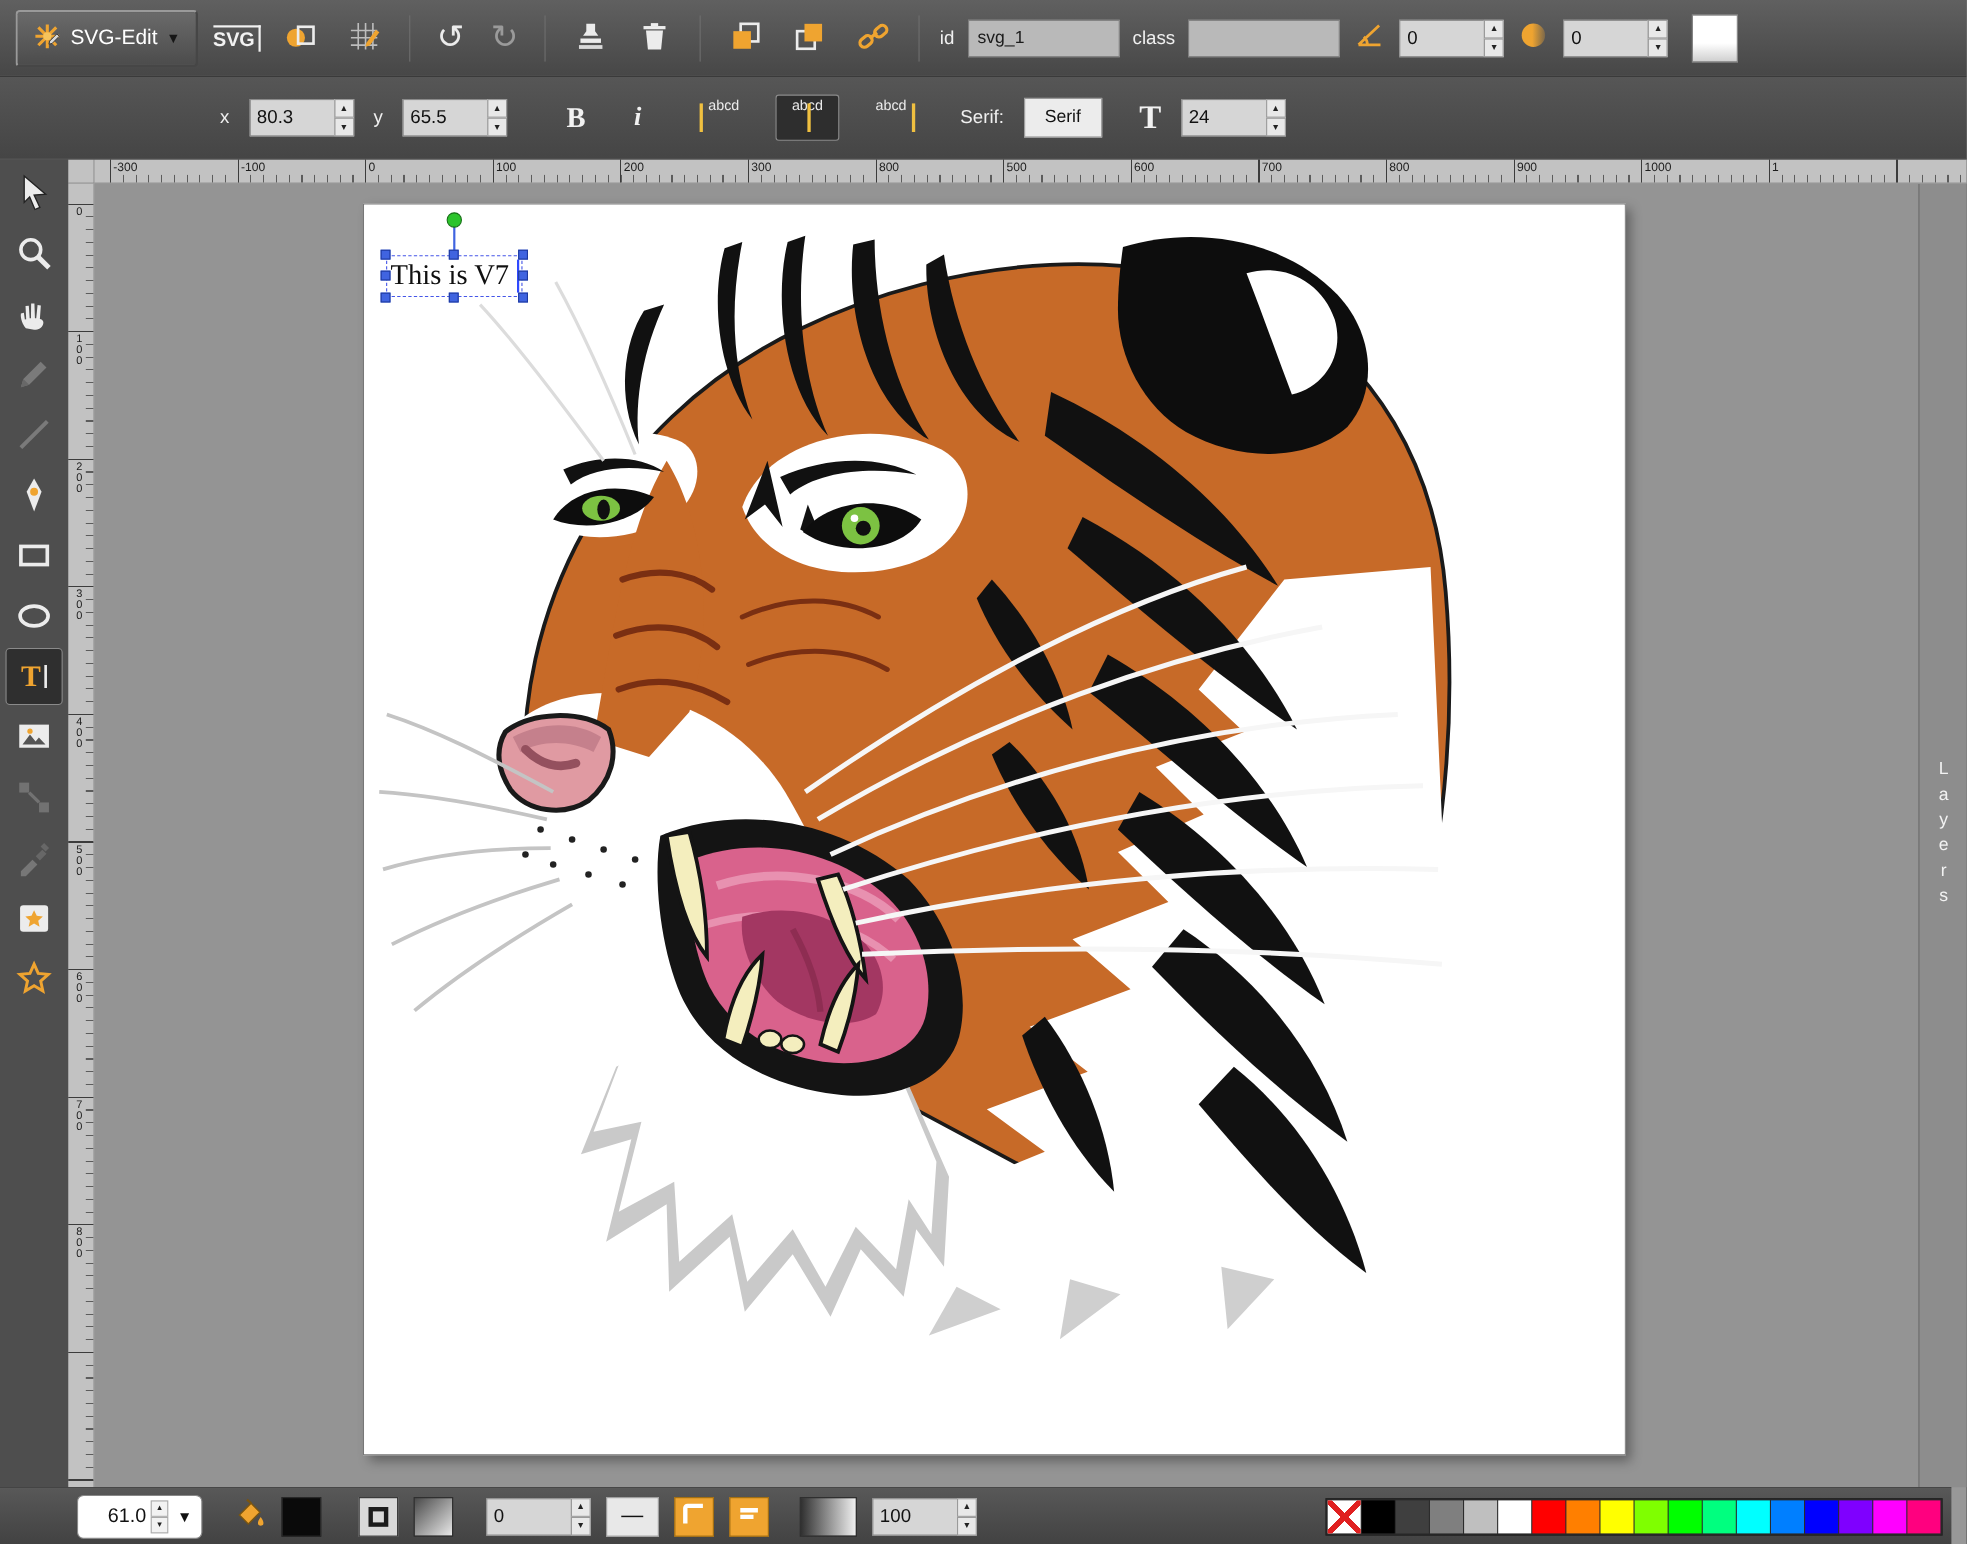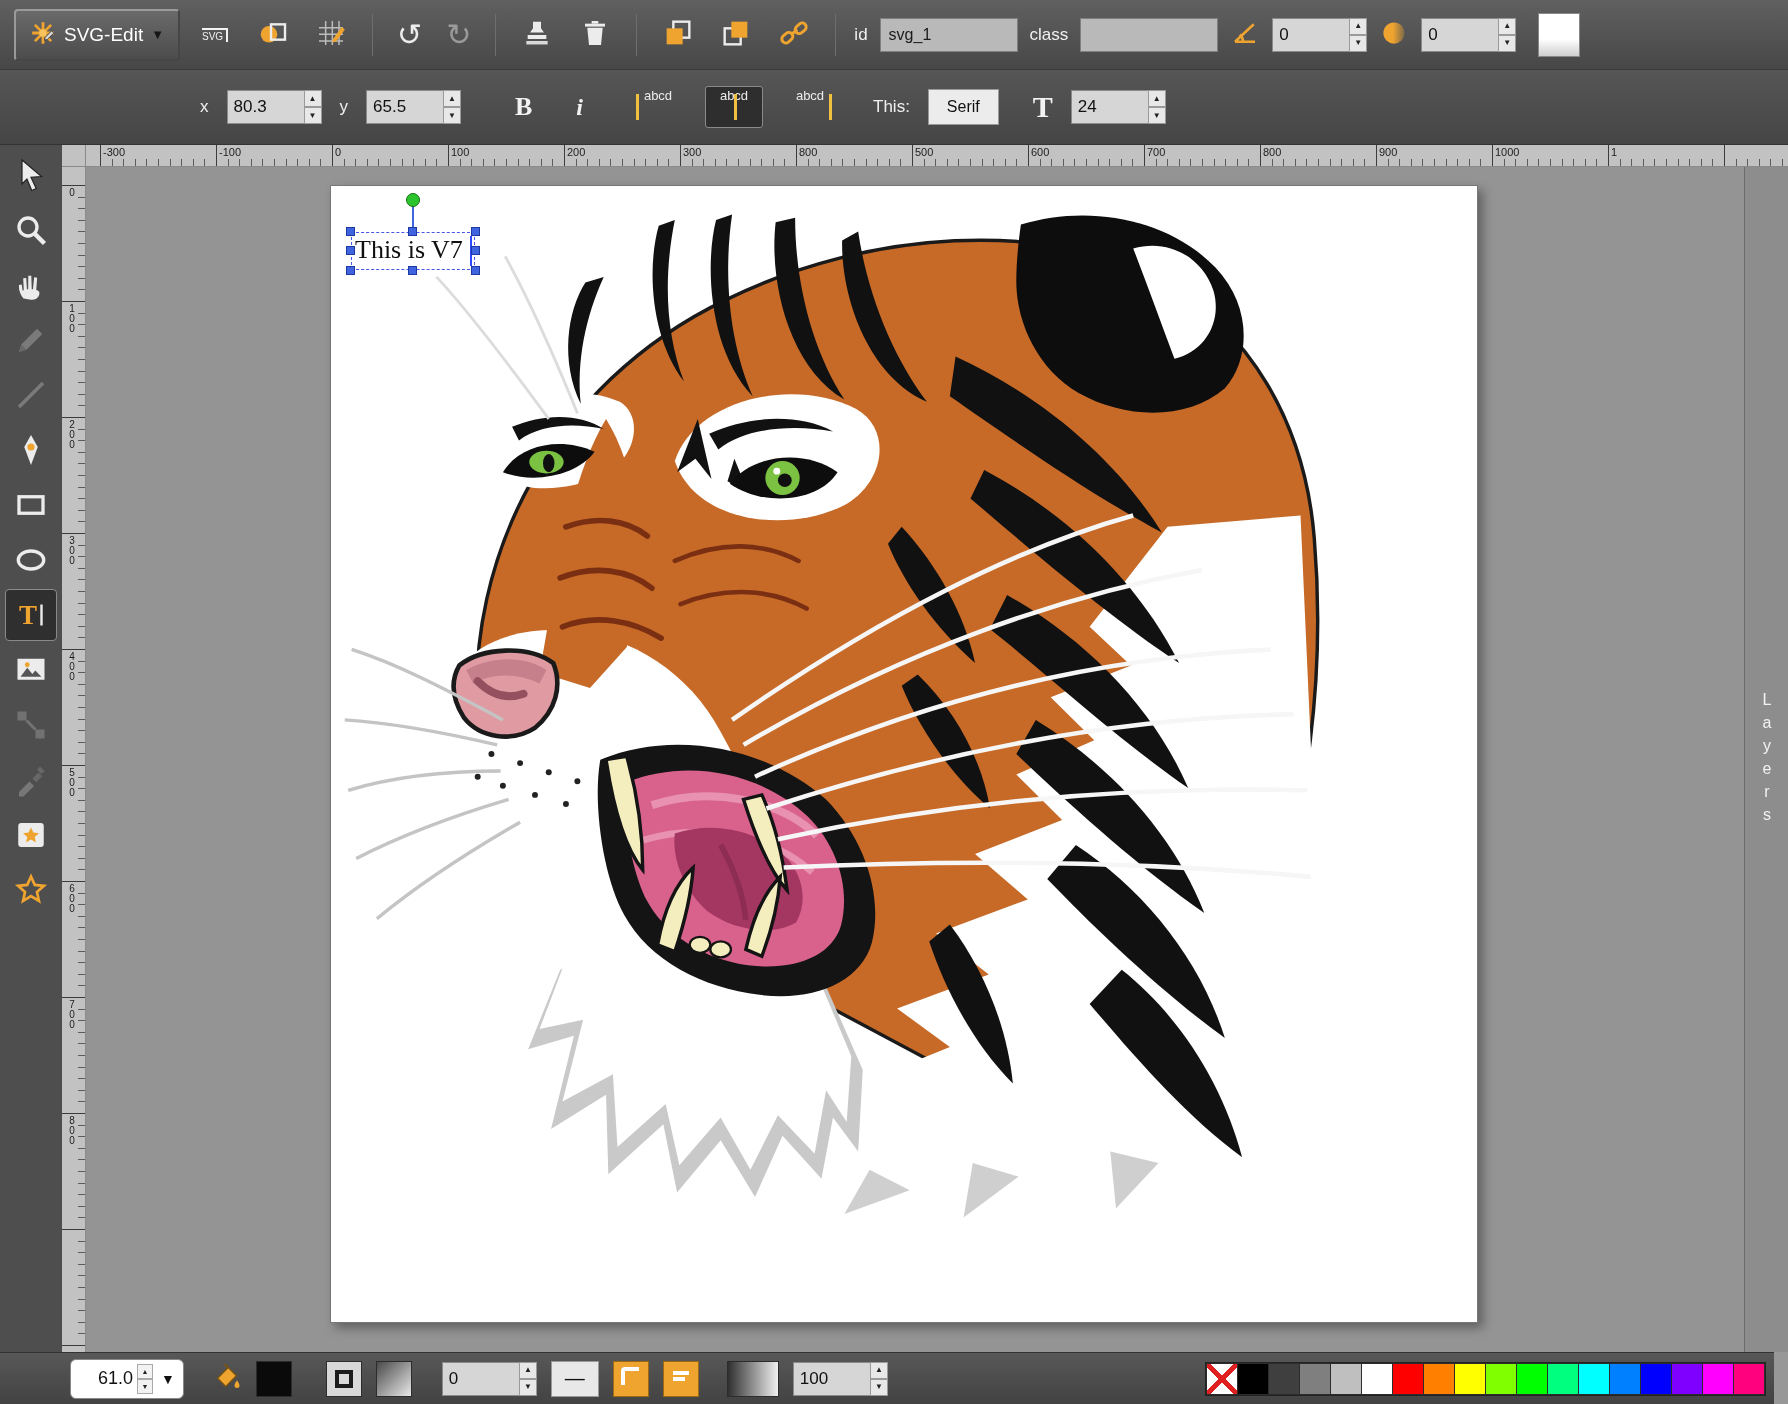--- a/index.html
+++ b/index.html
@@ -17,21 +17,21 @@
   .sep{width:1px;height:42px;background:#6e6e6e;margin:0 6px;flex:0 0 auto;}
   .icon-btn{width:46px;height:46px;background:transparent;border:none;display:flex;align-items:center;
     justify-content:center;padding:0;cursor:pointer;}
   .icon-btn svg{width:32px;height:32px;}
   .glyph-btn{background:none;border:none;color:#ececec;font-size:30px;line-height:1;cursor:pointer;padding:0 6px;}
   .glyph-btn.disabled{color:#9a9a9a;}
   .menu-btn{display:flex;align-items:center;gap:8px;height:52px;padding:0 14px;cursor:pointer;
     background:linear-gradient(#6a6a6a,#4c4c4c);border:2px outset #9a9a9a;border-radius:4px;}
   .menu-btn .menu-label{color:#fff;font-size:19px;}
   .menu-btn .caret{color:#161616;font-size:13px;}
-  .svg-src{color:#f2f2f2;font-weight:normal;font-size:10px;border-top:2px solid #f2f2f2;
+  .svg-src{color:#f2f2f2;font-weight:bold;font-size:18px;border-top:2px solid #f2f2f2;
     border-right:2px solid #f2f2f2;padding:1px 3px 0 0;}
   .tinput{height:32px;width:120px;background:#b9b9b9;border:1px solid #7f7f7f;font-size:16px;
     color:#1b1b1b;padding:0 8px;}
   .spin{display:flex;align-items:stretch;height:34px;flex:0 0 auto;}
   .spin input{width:64px;border:1px solid #8a8a8a;background:#d6d6d6;color:#111;font-size:17px;
     padding:0 6px;border-right:none;}
   .spin .arr{display:flex;flex-direction:column;width:18px;}
   .spin .arr button{flex:1;font-size:8px;line-height:1;background:#e8e8e8;border:1px solid #9a9a9a;
     padding:0;color:#222;cursor:pointer;}
   .chip{width:36px;height:36px;border:1px solid #2c2c2c;box-sizing:border-box;flex:0 0 auto;}
@@ -297,21 +297,21 @@
     </button>
     <button class="anchor-btn middle selected">
       <span class="bar"></span>
       <span>abcd</span>
     </button>
     <button class="anchor-btn end">
       <span class="bar"></span>
       <span>abcd</span>
     </button>
 
-    <span class="lbl" style="margin-left:16px;">This:</span>
+    <span class="lbl" style="margin-left:16px;">Serif:</span>
     <button class="serif-btn">Serif</button>
 
     <span class="fontsize-glyph" style="margin-left:16px;">T</span>
     <div class="spin">
       <input value="24" style="">
       <div class="arr">
         <button>▲</button>
         <button>▼</button>
       </div>
     </div>

